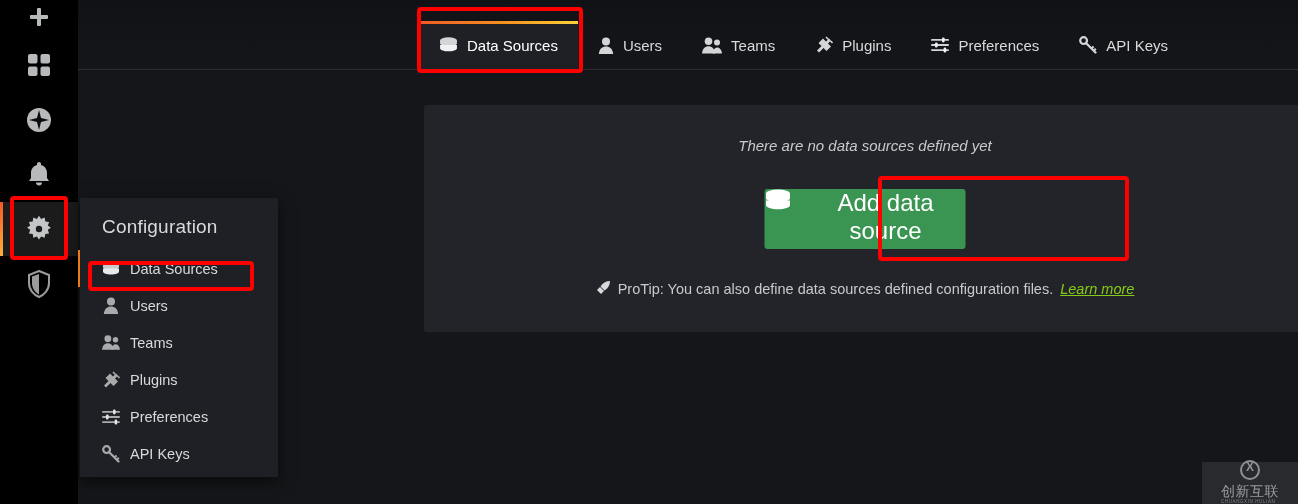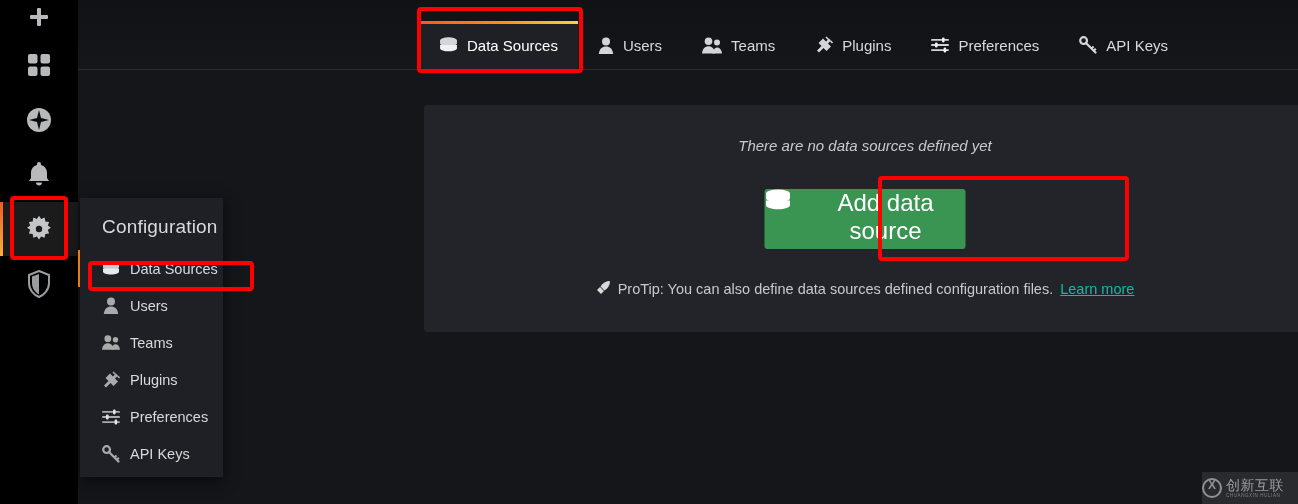--- a/index.html
+++ b/index.html
@@ -22,21 +22,21 @@
   }
   .rail-item svg { display: block; }
   .rail-item.active { background: #1b1b1b; }
   .rail-item .active-bar {
     position: absolute; left: 0; top: 0; width: 3px; height: 100%;
     background: linear-gradient(#f05a28, #fbb03b);
   }
 
   
   .dropdown {
-    position: absolute; left: 80px; top: 198px; width: 143px; height: 279px;
+    position: absolute; left: 80px; top: 198px; width: 198px; height: 279px;
     background: #1f2025; z-index: 60;
     box-shadow: 0 4px 14px rgba(0,0,0,.6);
   }
   .dropdown-title {
     color: #d8d9da; font-size: 19px; font-weight: 400;
     padding: 18px 0 12px 22px; letter-spacing: .2px;
   }
   .dd-item {
     position: relative; height: 37px;
     display: flex; align-items: center; gap: 10px;
@@ -94,34 +94,34 @@
     border: none; border-radius: 3px; cursor: pointer;
     display: flex; align-items: flex-start; justify-content: center; gap: 14px;
     color: #ffffff; font-size: 24px; font-family: "Liberation Sans", sans-serif;
   }
   .protip {
     position: absolute; left: 0; right: 0; top: 175px;
     text-align: center; color: #c7c9cc; font-size: 14.5px;
     display: flex; align-items: center; justify-content: center; gap: 7px;
     white-space: nowrap; overflow: hidden;
   }
-  .protip a { color: #14b8a6; text-decoration: underline; }
+  .protip a { color: #84cc16; text-decoration: underline; font-style: italic; }
 
   
   .redbox {
     position: absolute; border: 4px solid #ff0000;
     border-radius: 4px; pointer-events: none; z-index: 90;
   }
 
   
   .watermark {
     position: absolute; right: 0; bottom: 0;
-    width: 96px; height: 32px; background: #2a2c30;
-    display: flex; align-items: center; justify-content: flex-start; gap: 4px;
-    z-index: 95; opacity: .92;
+    width: 96px; height: 42px; background: #2a2c30;
+    display: flex; align-items: center; justify-content: flex-end; gap: 4px;
+    z-index: 95; opacity: .92; flex-direction: column;
   }
   .wm-logo {
     width: 20px; height: 20px; border-radius: 50%;
     border: 2px solid #9a9c9f; position: relative; flex: 0 0 20px;
   }
   .wm-logo::after {
     content: "X"; position: absolute; left: 0; right: 0; top: -2px;
     text-align: center; font-size: 12px; color: #9a9c9f;
     font-family: "Liberation Sans", sans-serif; font-weight: bold;
   }

